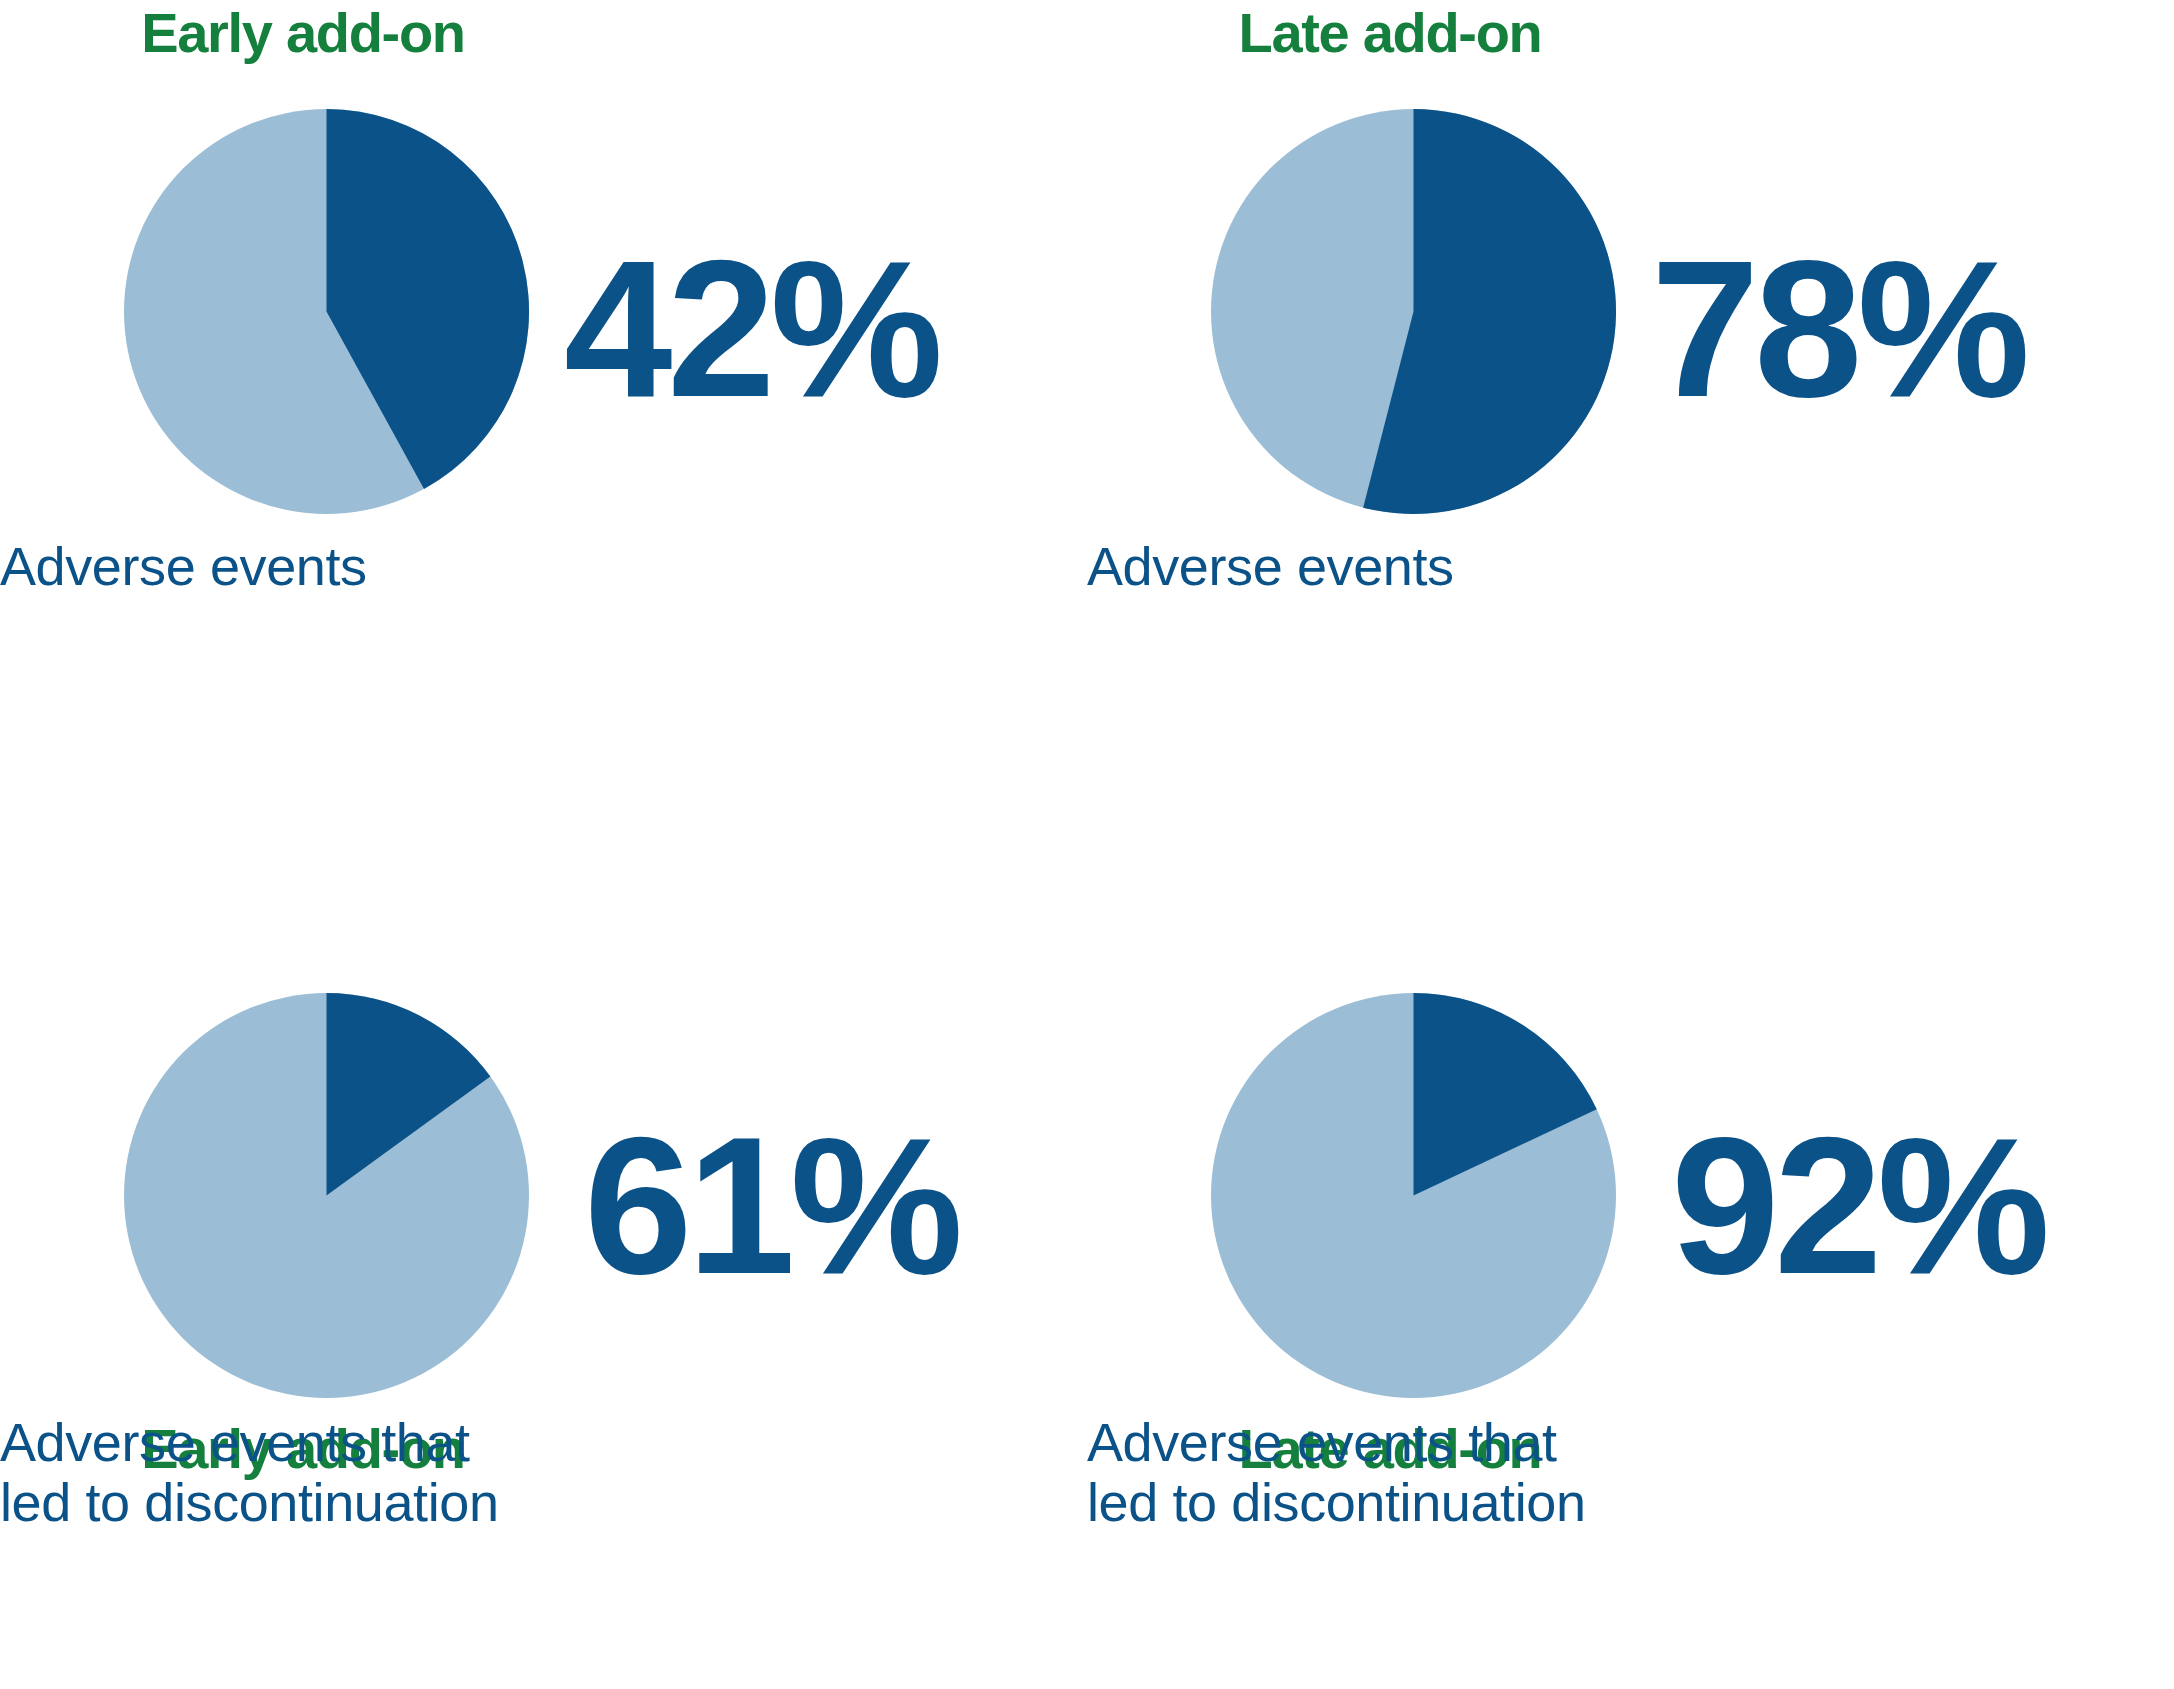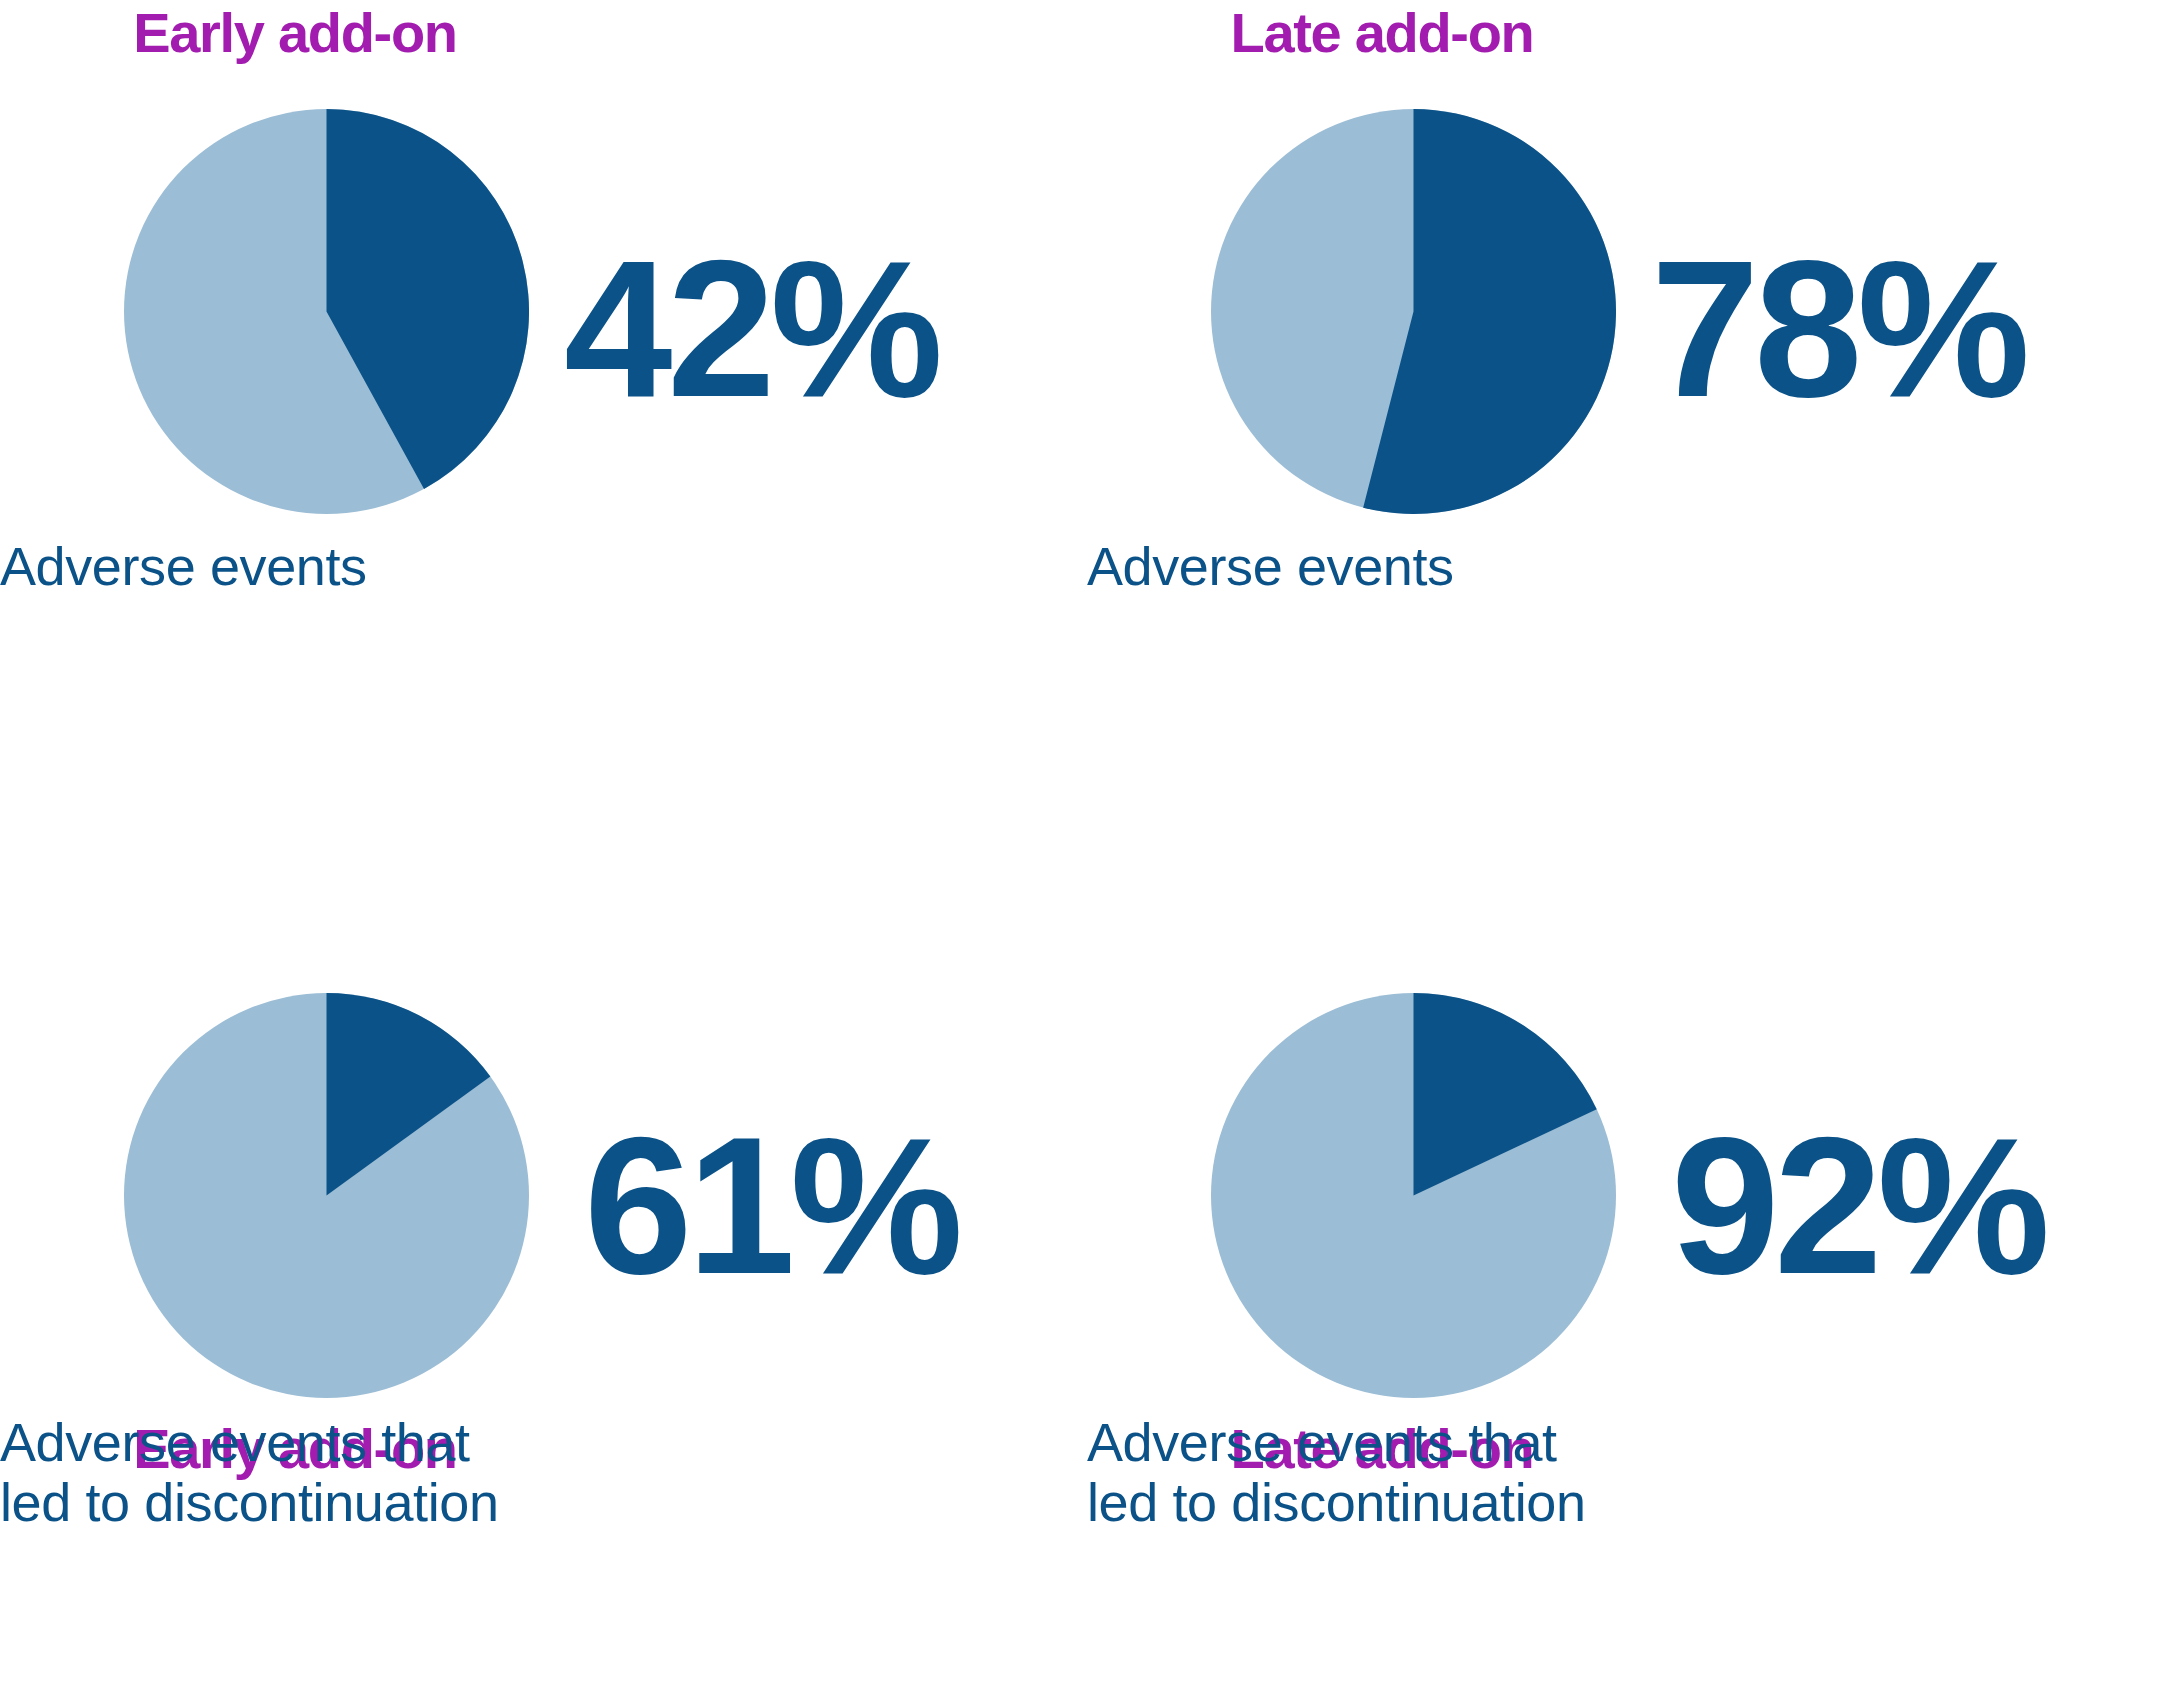--- a/index.html
+++ b/index.html
@@ -22,27 +22,27 @@
     height: 845px;
   }
   .panel-tl { left: 0;    top: 0; }
   .panel-tr { left: 1087px; top: 0; }
   .panel-bl { left: 0;    top: 845px; }
   .panel-br { left: 1087px; top: 845px; }
 
   
   .panel-title {
     position: absolute;
-    left: 4px;
+    left: 12px;
     width: 582px;
     text-align: center;
     font-size: 56px;
     font-weight: bold;
     letter-spacing: -1.3px;
-    color: #a21caf;
+    color: #15803d;
     line-height: 1;
     white-space: nowrap;
   }
   .panel-tl .panel-title,
   .panel-tr .panel-title { top: 4.5px; }
   .panel-bl .panel-title,
   .panel-br .panel-title { top: 576px; }
 
   
   .pie-wrap {

